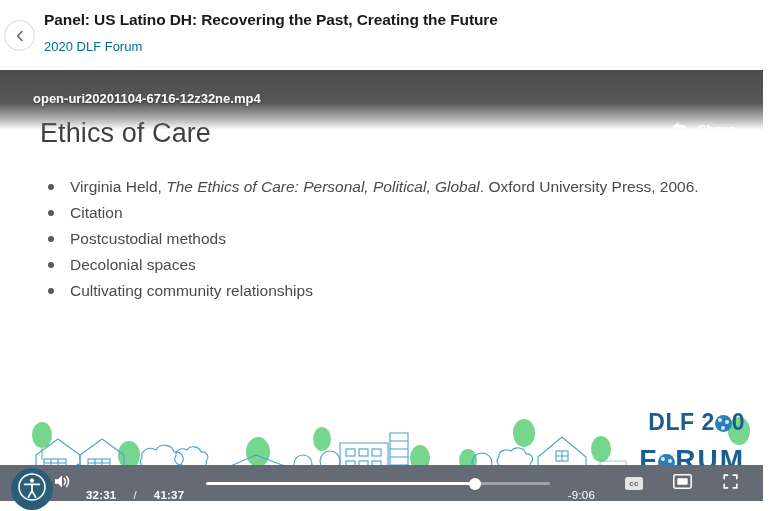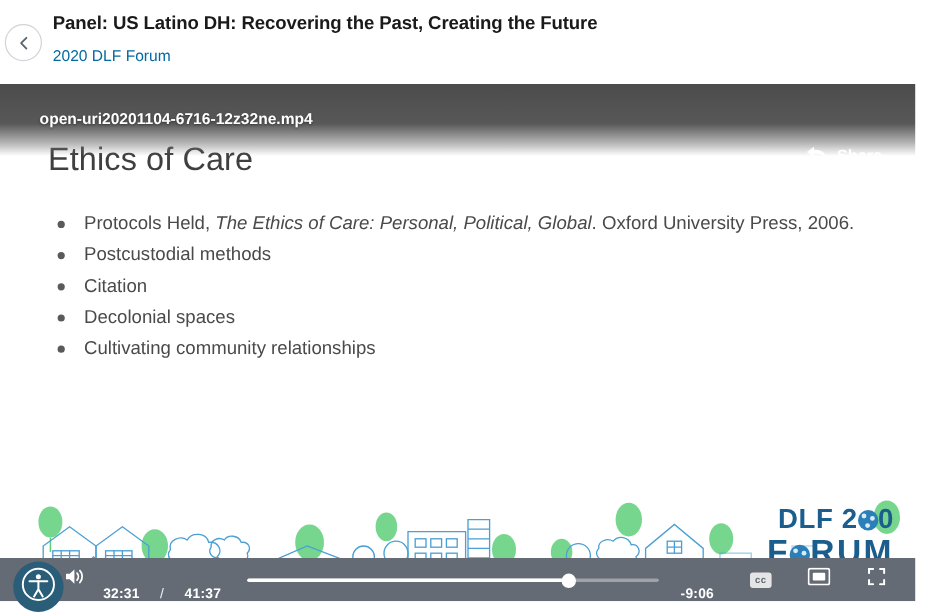--- a/index.html
+++ b/index.html
@@ -92,21 +92,21 @@
     position: absolute; right: 18px; bottom: 14px;
     width: 135px; text-align: right;
     line-height: 1;
   }
   .dlf-line1 {
     font-size: 23px; font-weight: bold; color: #1b5e8e;
     letter-spacing: 0.5px;
   }
   .dlf-line2 {
     font-size: 28px; font-weight: bold; color: #1b5e8e;
-    letter-spacing: 2px; margin-top: 2px;
+    letter-spacing: 2px; margin-top: 12px;
   }
   .dlf-line3 {
     font-size: 9.5px; font-weight: bold; color: #1b5e8e;
     letter-spacing: 1.4px; margin-top: 4px;
   }
   .dot-o {
     display: inline-block;
     width: 17px; height: 17px;
     border-radius: 50%;
     background: #2a7fb8;
@@ -177,21 +177,21 @@
     height: 3px; border-radius: 2px;
     width: 78.1%;
     background: #ffffff;
   }
   .progress-handle {
     position: absolute; left: 78.1%; top: 12.5px;
     width: 12px; height: 12px; margin-left: -6px;
     border-radius: 50%; background: #ffffff;
   }
   .remaining {
-    flex: none; font-size: 11.5px; font-weight: bold;
+    flex: none; font-size: 11.5px; font-weight: normal;
     color: #ffffff; letter-spacing: 0.2px; margin-top: 12px;
   }
   .cc-btn { width: 34px; height: 36px; margin-left: 22px; }
   .cc-box {
     width: 18px; height: 13px; border-radius: 2.5px;
     background: #e5e5e5; color: #646b75;
     font-size: 8px; font-weight: bold;
     display: flex; align-items: center; justify-content: center;
     letter-spacing: 0.3px;
   }
@@ -231,27 +231,27 @@
   <div class="header-subtitle">2020 DLF Forum</div>
 </div>
 
 <div class="video-area">
 
   <div class="slide">
     <div class="slide-title">Ethics of Care</div>
 
     <ul class="slide-bullets">
       <li>
-        <span>Protocols Held, </span><i>The Ethics of Care: Personal, Political, Global</i><span>. Oxford University Press, 2006.</span>
+        <span>Virginia Held, </span><i>The Ethics of Care: Personal, Political, Global</i><span>. Oxford University Press, 2006.</span>
+      </li>
+      <li>
+        <span>Citation</span>
       </li>
       <li>
         <span>Postcustodial methods</span>
-      </li>
-      <li>
-        <span>Citation</span>
       </li>
       <li>
         <span>Decolonial spaces</span>
       </li>
       <li>
         <span>Cultivating community relationships</span>
       </li>
     </ul>
 
     <div class="cityscape">

